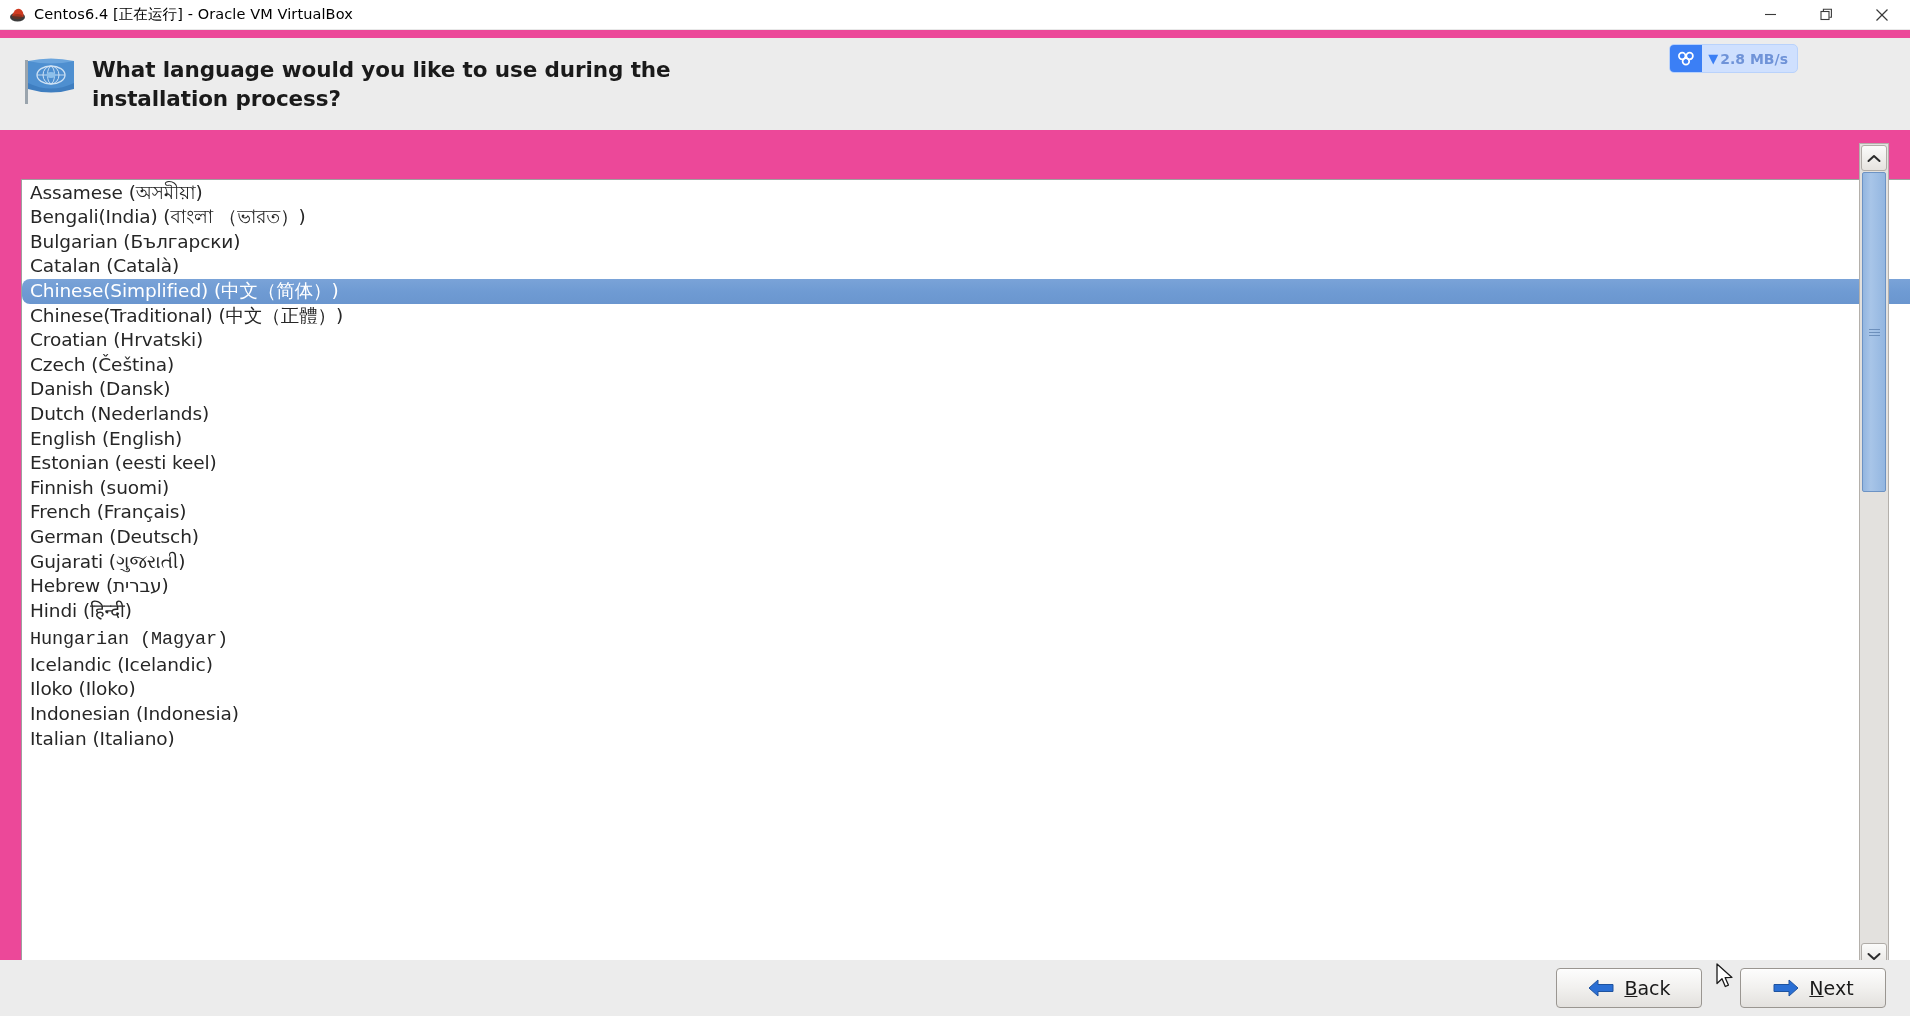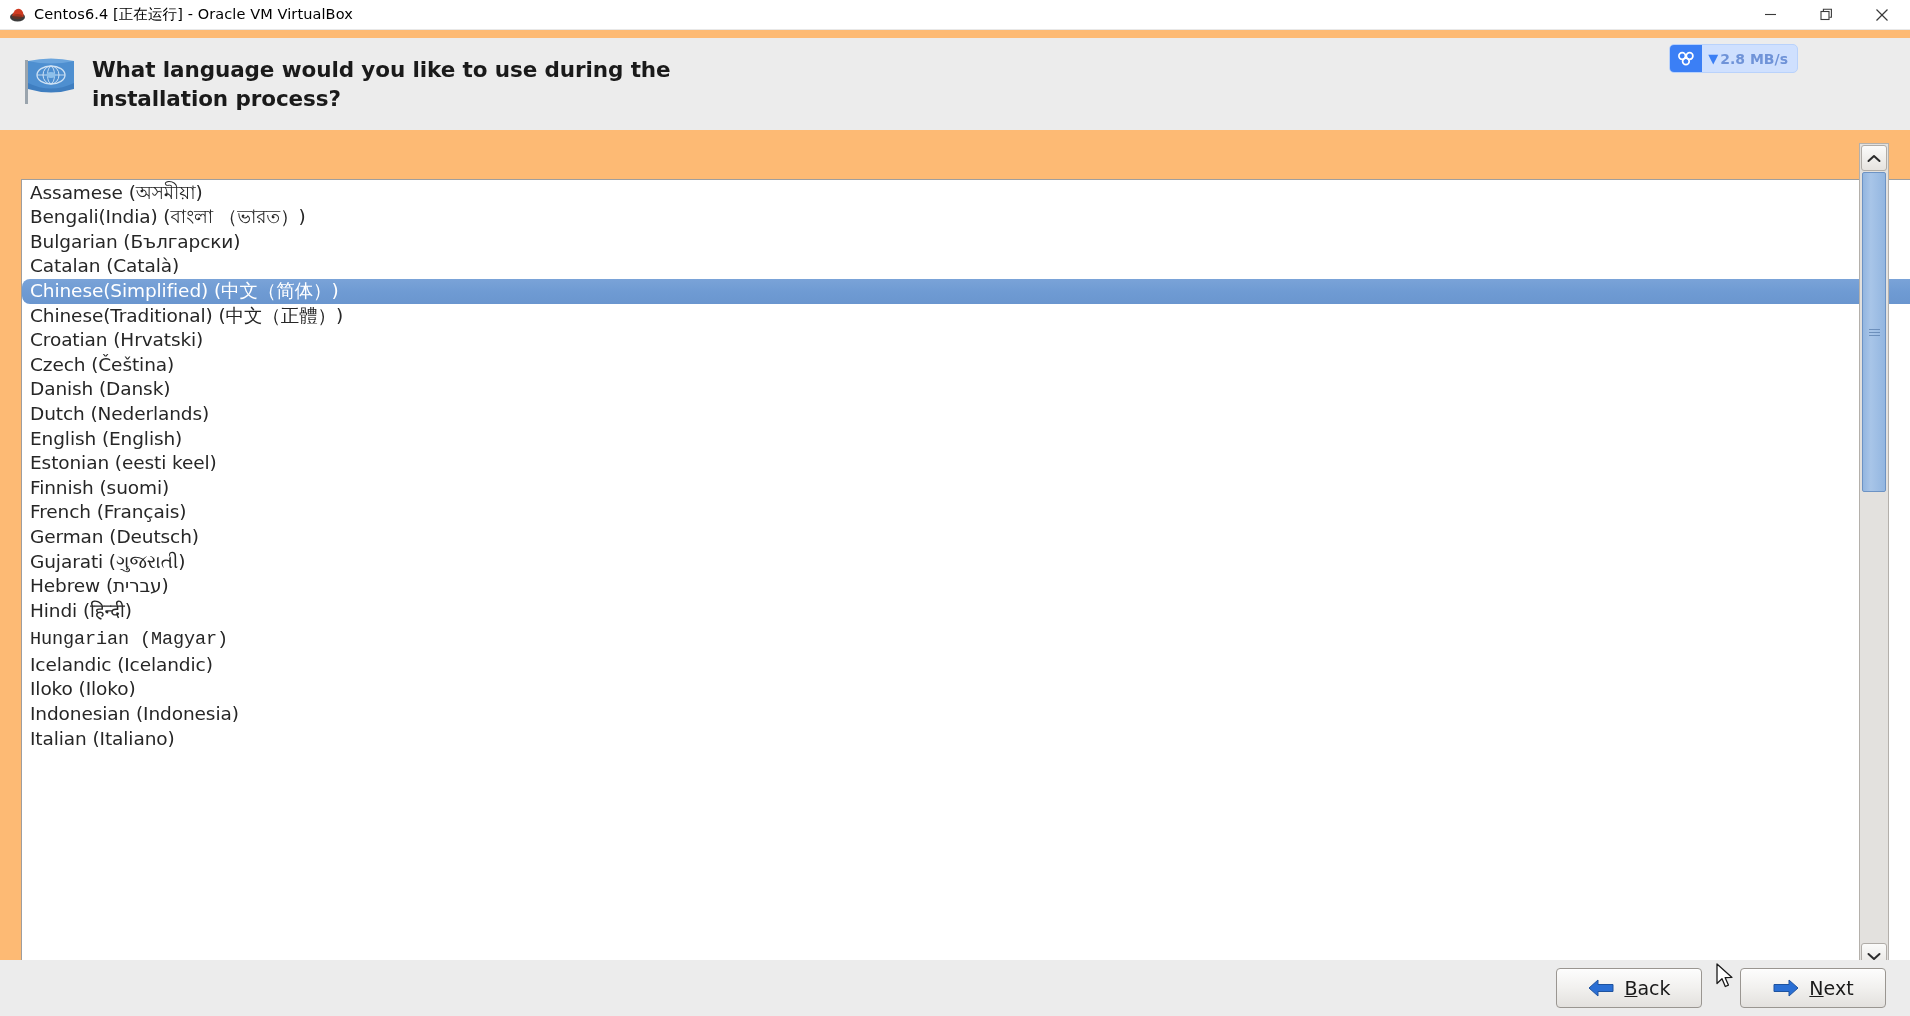--- a/index.html
+++ b/index.html
@@ -51,21 +51,21 @@
     background: transparent;
   }
   .winbtn svg { display: block; }
 
   
   .vm {
     position: absolute;
     top: 30px; left: 0;
     width: 1910px;
     height: 986px;
-    background: #fdba74;
+    background: #ec4899;
     overflow: hidden;
   }
 
   
   .installer-header {
     position: absolute;
     top: 8px; left: 0;
     width: 1910px;
     height: 92px;
     display: flex;

